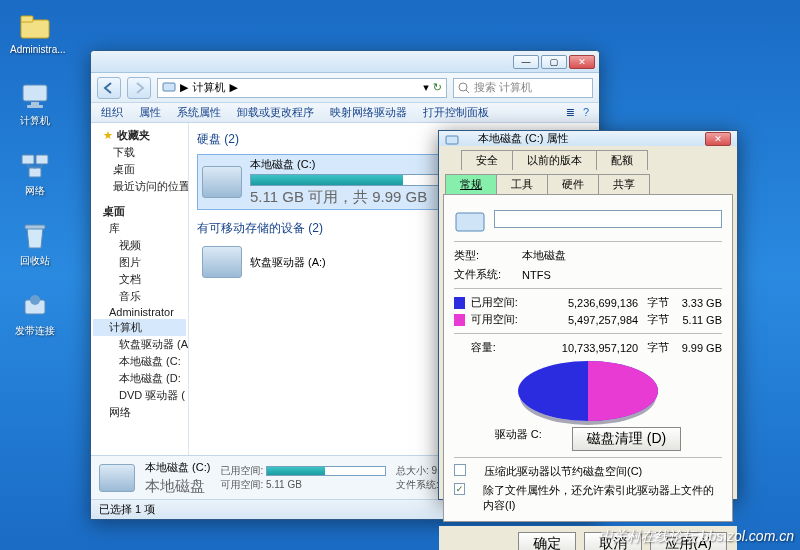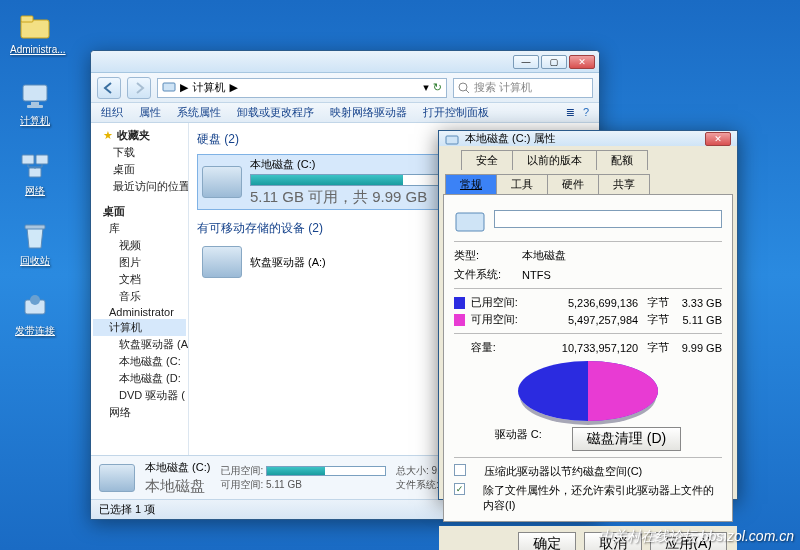--- a/index.html
+++ b/index.html
@@ -1,19 +1,19 @@
 <!DOCTYPE html>
 <html><head>
 <meta charset="utf-8">
 <style>
 * { box-sizing: border-box; margin: 0; padding: 0; font-family: "Microsoft YaHei", "Segoe UI", Tahoma, sans-serif; }
 body { width: 800px; height: 550px; background: linear-gradient(180deg, #1a6bc4 0%, #2a8ae0 50%, #1a6bc4 100%); position: relative; overflow: hidden; font-size: 11px; }
 
 
-.desktop-icon { position: absolute; width: 50px; text-align: center; color: #fff; cursor: pointer; text-decoration: underline; }
+.desktop-icon { position: absolute; width: 50px; text-align: center; color: #fff; cursor: pointer; }
 .desktop-icon .di-img { width: 32px; height: 32px; margin: 0 auto 2px; display: block; }
 .desktop-icon .di-lbl { font-size: 10px; text-shadow: 1px 1px 2px rgba(0,0,0,.6); }
 
 
 .win { position: absolute; background: #fff; border: 1px solid #2a5a8a; border-radius: 4px 4px 0 0; box-shadow: 0 4px 20px rgba(0,0,0,.4); display: flex; flex-direction: column; }
 .titlebar { height: 22px; background: linear-gradient(180deg, #eaf3fb 0%, #cfe4f6 100%); border-bottom: 1px solid #a6c6e0; display: flex; align-items: center; padding: 0 4px; border-radius: 4px 4px 0 0; }
 .tb-icons { margin-left: auto; display: flex; gap: 2px; }
 .tb-btn { width: 26px; height: 14px; border: 1px solid #7a9bb8; background: linear-gradient(180deg,#f6fbff,#d8e9f8); border-radius: 2px; display: flex; align-items: center; justify-content: center; font-size: 9px; cursor: pointer; }
 .tb-btn.close { background: linear-gradient(180deg,#f0a0a0,#d85050); border-color:#a04040; color:#fff;}
 
@@ -37,24 +37,24 @@
 .drive-info { flex:1; }
 .meter { width:100%; height:12px; border:1px solid #7aa0c0; margin-top:2px; background:#fff; position:relative;}
 .meter-fill { height:100%; background:linear-gradient(180deg,#3dc3c6,#1a9ca0);}
 .sub-txt { color:#666; font-size:15px; margin-top:2px;}
 .status-pane { border-top:1px solid #c2d6e8; background:#f2f7fc; display:flex; align-items:center; gap:10px; padding:4px 8px; height:44px;}
 .status-meter { width:120px; height:10px; border:1px solid #7aa0c0; background:#fff; position:relative;}
 .statusbar { height:20px; background:linear-gradient(180deg,#eaf2fa,#d7e6f4); border-top:1px solid #c2d6e8; padding:0 8px; display:flex; align-items:center;}
 
 
 .dlg { position:absolute; border:1px solid #2a5a8a; background:#ece9d8; box-shadow:0 4px 20px rgba(0,0,0,.5); display:flex; flex-direction:column;}
-.dlg-title { height:22px; background:linear-gradient(180deg,#eaf3fb,#cfe4f6); display:flex; align-items:center; padding:0 6px; gap:6px;}
+.dlg-title { height:22px; background:linear-gradient(180deg,#eaf3fb,#cfe4f6); display:flex; align-items:center; padding:0 6px; gap:19px;}
 .tabs { display:flex; flex-wrap:wrap; background:#ece9d8; padding-top:4px;}
 .tab { padding:2px 14px; border:1px solid #999; border-bottom:none; background:#ece9d8; margin-right:-1px; font-size:11px; cursor:pointer;}
-.tab.active { background:#3b82f6; position:relative; z-index:2;text-decoration:underline;}
+.tab.active { background:#86efac; position:relative; z-index:2;text-decoration:underline;}
 .tab-page { flex:1; background:#fcfcfa; border:1px solid #999; margin:0 4px 4px 4px; padding:8px 10px;}
 .prop-row { display:flex; align-items:center; margin-bottom:4px; gap:8px;}
 .prop-input { flex:1; height:18px; border:1px solid #7f9db9; background:#fff;}
 .sep { border-top:1px solid #bbb; margin:6px 0;}
 .legend { display:flex; align-items:center; gap:6px; margin-bottom:2px;}
 .swatch { width:12px; height:12px; }
 .cols { display:flex; }
 .col-lbl { width:60px;} .col-bytes {width:120px; text-align:right;} .col-unit{width:28px; text-align:right;} .col-gb{width:52px; text-align:right;}
 .pie-wrap { text-align:center; margin:6px 0;}
 .pie { width:140px; height:60px; margin:0 auto; border-radius:50%/50%; overflow:hidden; position:relative; box-shadow:0 6px 0 -2px rgba(40,40,80,.4);}

